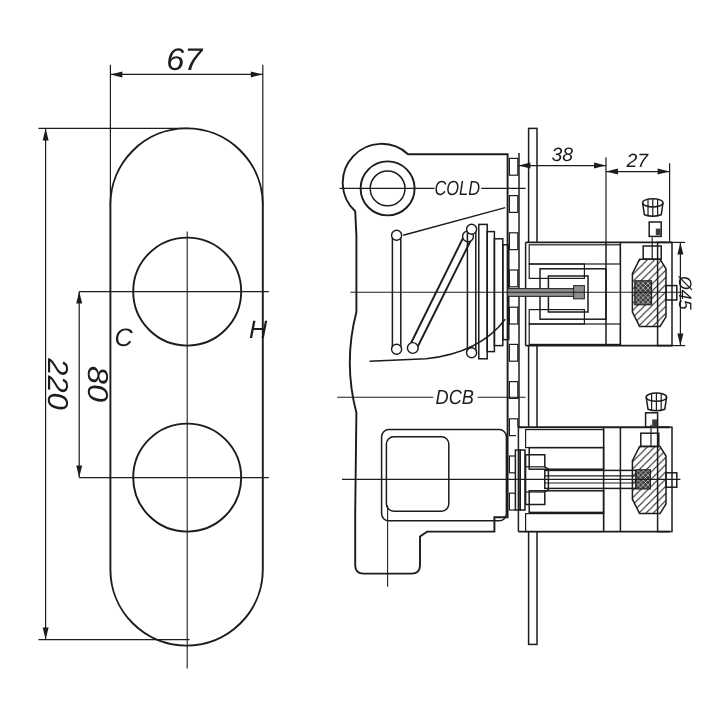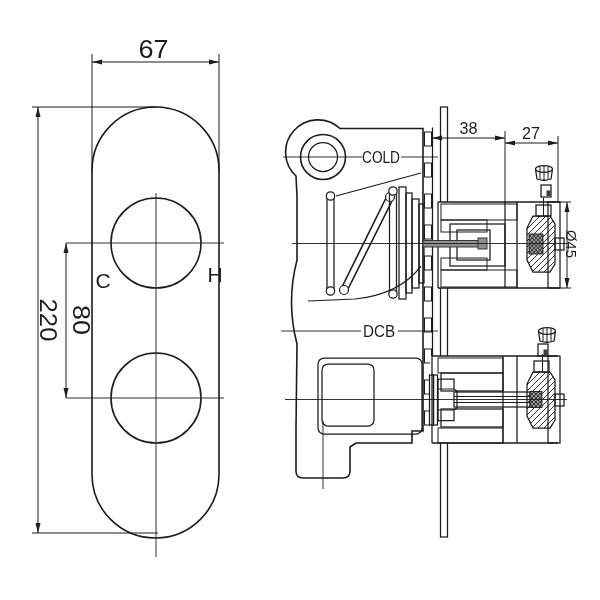--- a/index.html
+++ b/index.html
@@ -1,18 +1,18 @@
 <!DOCTYPE html>
 <html><head>
 <meta charset="utf-8">
 <style>
   html,body{margin:0;padding:0;background:#ffffff;}
   .canvas{
     position:relative;width:600px;height:600px;background:#ffffff;
-    font-family:"Liberation Sans", sans-serif;overflow:hidden;
+    font-family:"Liberation Sans", sans-serif;overflow:hidden;font-style:italic;
   }
   svg text{
     fill:#1c1c1c;
     font-family:"Liberation Sans", sans-serif;
   }
   .ol   {fill:none;stroke:#1c1c1c;stroke-width:1.6;}
   .med  {fill:none;stroke:#1c1c1c;stroke-width:1.25;}
   .thin {fill:none;stroke:#1c1c1c;stroke-width:1;}
   .cl   {fill:none;stroke:#1c1c1c;stroke-width:0.9;}
   .arr  {fill:#1c1c1c;stroke:none;}

